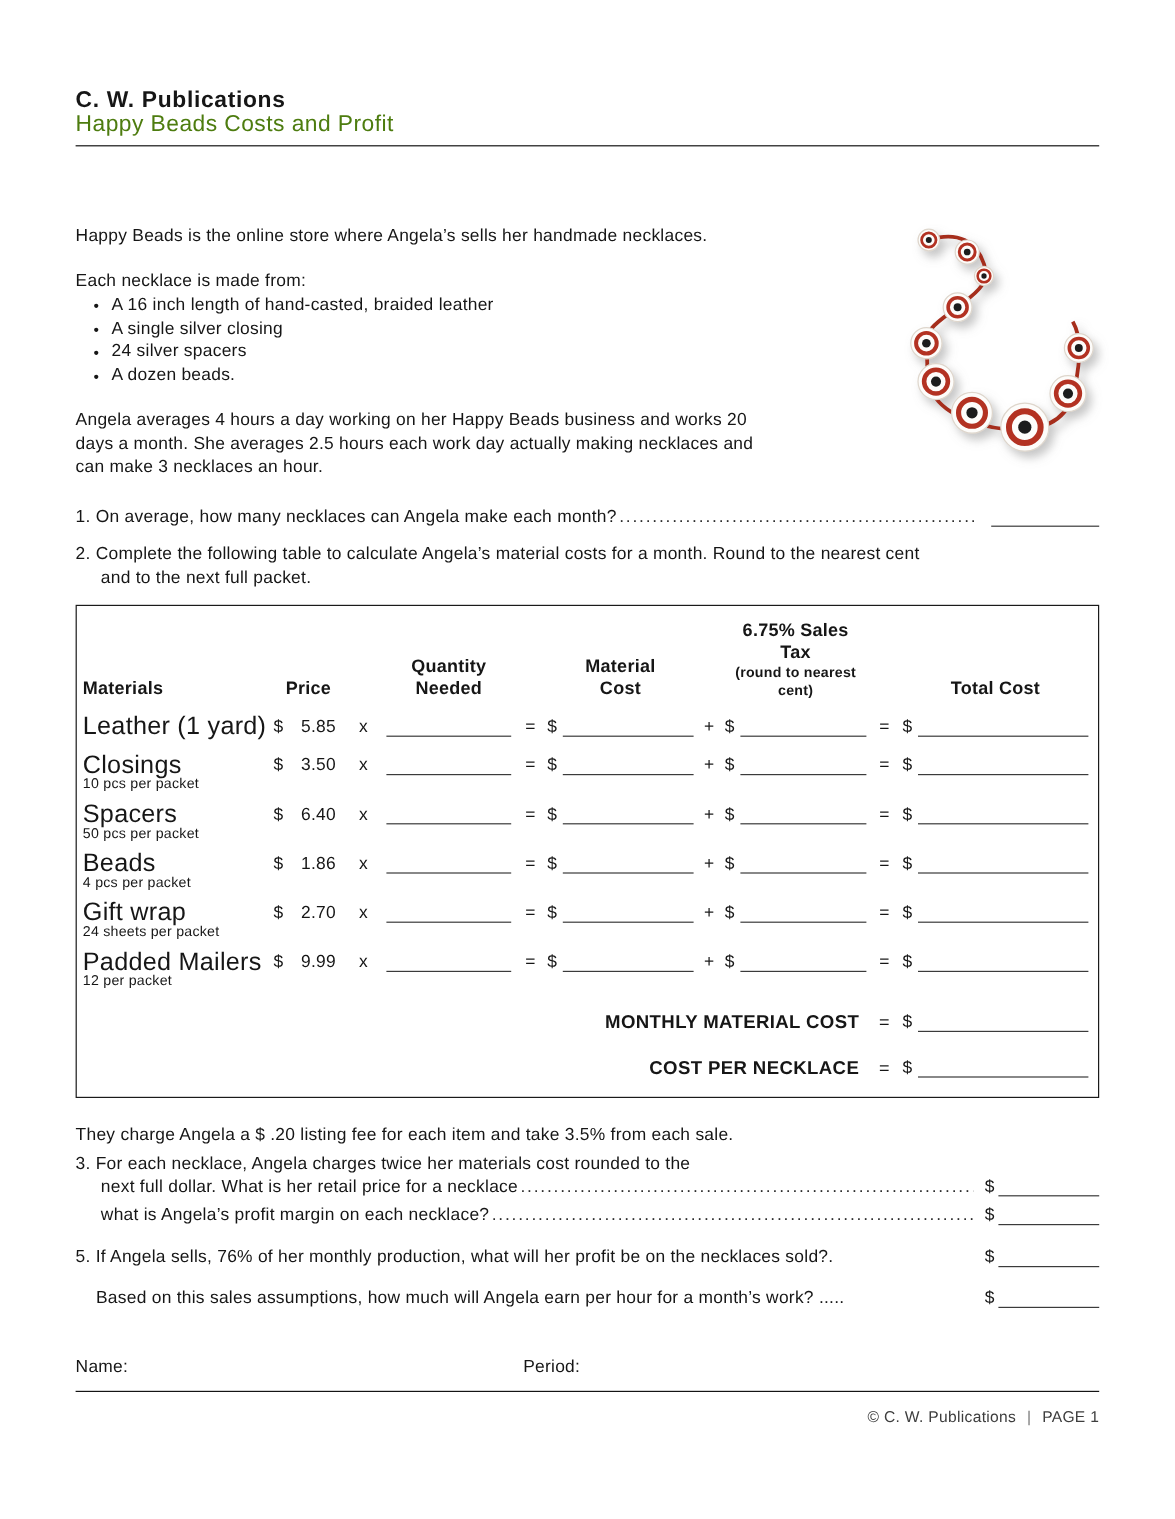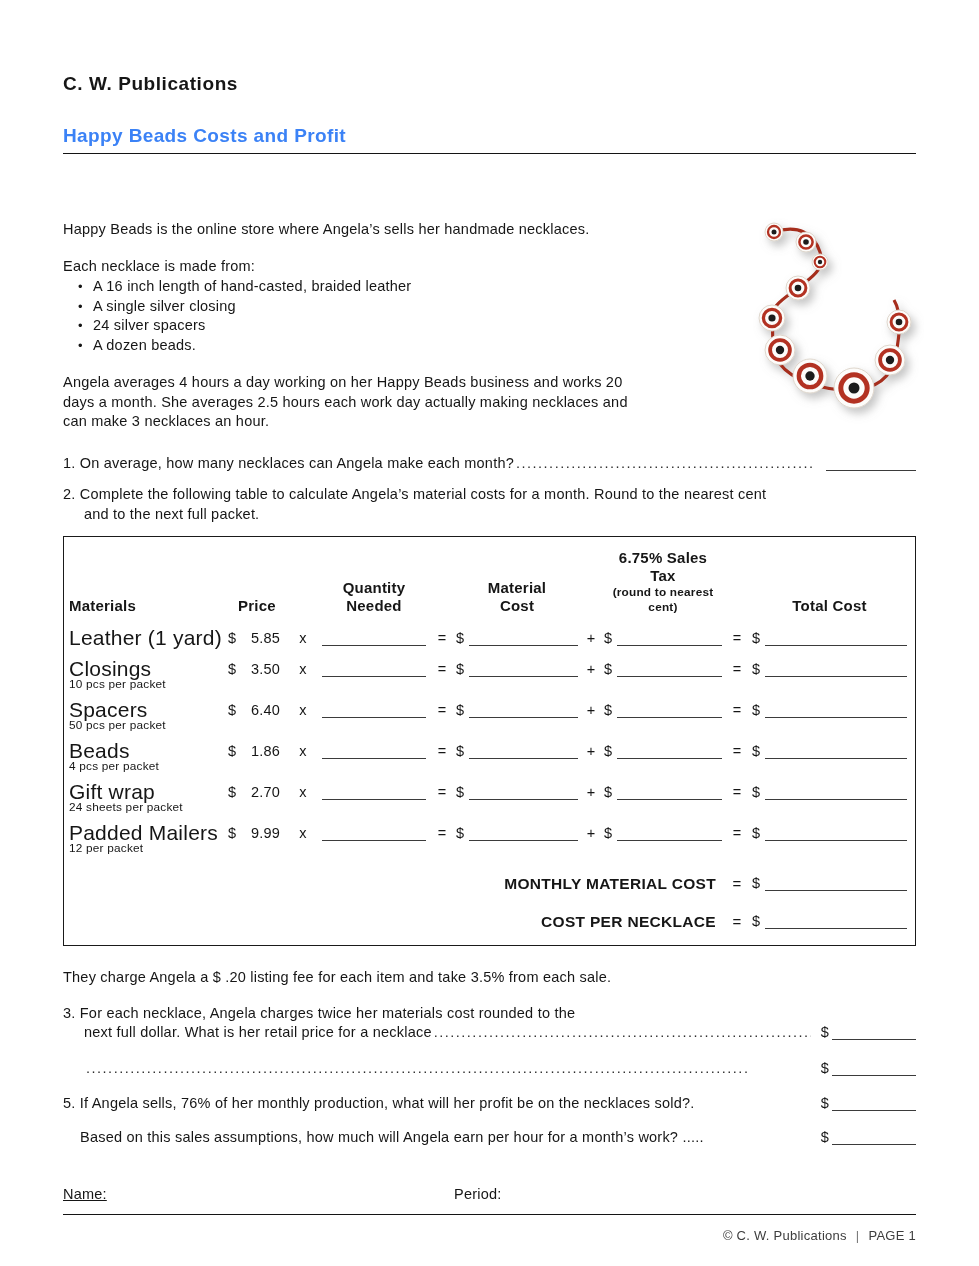--- a/index.html
+++ b/index.html
@@ -6,21 +6,21 @@
   body {
     width:979px; height:1266px; background:#ffffff; color:#161616;
     font-family:"Liberation Sans","DejaVu Sans",sans-serif;
     font-size:14.5px; letter-spacing:.015em; overflow:hidden; position:relative;
     line-height:19.5px;
   }
 
   
   .hdr { display:flex; justify-content:space-between; align-items:baseline; margin:74px 63px 0;flex-direction:column; }
   .publisher { font-size:19px; font-weight:bold; letter-spacing:.03em; }
-  .doc-title { font-size:19px; font-weight:bold; color:#3b82f6; letter-spacing:.02em;margin-top:32px; }
+  .doc-title { font-size:19px; font-weight:normal; color:#4d7c0f; letter-spacing:.02em; }
   .rule { border:none; border-top:1.6px solid #141414; }
   .hdr-rule { margin:8px 63px 0; }
 
   
   .intro { position:relative; margin:66px 63px 0; }
   .intro-text { width:672px; }
   .made-from { margin-top:17px; }
   ul.bullets { list-style:none; margin-top:1px; }
   ul.bullets li { position:relative; padding-left:30px; line-height:19.5px; }
   ul.bullets li::before { content:"•"; position:absolute; left:15px; font-size:13px; }
@@ -28,21 +28,21 @@
   .necklace { position:absolute; top:-2px; right:-8px; width:180px; height:210px; }
 
   
   .qrow { display:flex; align-items:flex-start; margin:22px 63px 0; }
   .q-text { white-space:nowrap; }
   .leader { flex:1; overflow:hidden; white-space:nowrap; letter-spacing:1.5px; color:#2c2c2c; margin:0 2px; }
   .bl { display:inline-block; height:17px; border-bottom:1.4px solid #3b3b3b; }
   .ans-line { width:90px; margin-left:12px; }
   .money-blank { display:flex; align-items:flex-start; margin-left:8px; white-space:nowrap; }
   .money-blank .bl { width:84px; margin-left:3px; }
-  .q-block { margin:16px 63px 0; }
+  .q-block { margin:4px 63px 0; }
   .q-l2 { display:flex; align-items:flex-start; padding-left:21px; }
   .q5-spacer { flex:1; }
   .indent17 { padding-left:17px; }
   .q2-block { margin:12px 63px 0; }
   .q2-l2 { padding-left:21px; }
 
   
   .tbl { margin:12px 63px 0; border:1.6px solid #1a1a1a; padding:12px 8px 14px 3px; }
   .thead { display:flex; align-items:flex-end; font-weight:bold; font-size:15px; line-height:18px; padding-bottom:4px; }
   .th-c { text-align:center; }
@@ -65,22 +65,22 @@
   .money { display:flex; }
   .money .bl { flex:1; margin-left:5px; }
   .srow { display:flex; align-items:flex-start; margin-top:19px; line-height:19px; }
   .slabel { width:655px; text-align:right; font-weight:bold; font-size:15.5px; padding-right:6px; letter-spacing:.02em; }
   .srow .co4 { font-size:15px; }
 
   
   .store-para { margin:22px 63px 0; }
 
   
-  .name-row { position:relative; margin:38px 63px 0; height:20px;text-decoration:underline; }
-  .period-label { position:absolute; left:391px; top:0; }
+  .name-row { position:relative; margin:38px 63px 0; height:20px; }
+  .period-label { position:absolute; left:373px; top:0; }
   .bottom-rule { margin:9px 63px 0; border-top:1.3px solid #141414; }
   .footer { margin:11px 63px 0; text-align:right; font-size:13px; color:#3d3d3d; letter-spacing:.02em; }
   .footer .sep { margin:0 9px; color:#7a7a7a; }
 </style>
 </head>
 <body>
 
 <div class="hdr">
   <span class="publisher">C. W. Publications</span>
   <span class="doc-title">Happy Beads Costs and Profit</span>
@@ -398,20 +398,21 @@
     <span class="leader">........................................................................................................................</span>
     <span class="money-blank">
         <span>$</span>
         <span class="bl"></span>
       </span>
   </div>
 </div>
 
 <div class="q-block">
   <div class="q-l2">
+    <span class="q-text">what is Angela’s profit margin on each necklace?</span>
     <span class="leader">........................................................................................................................</span>
     <span class="money-blank">
         <span>$</span>
         <span class="bl"></span>
       </span>
   </div>
 </div>
 
 <div class="qrow" style="margin-top:16px;">
   <span class="q-text">5. If Angela sells, 76% of her monthly production, what will her profit be on the necklaces sold?.</span>

